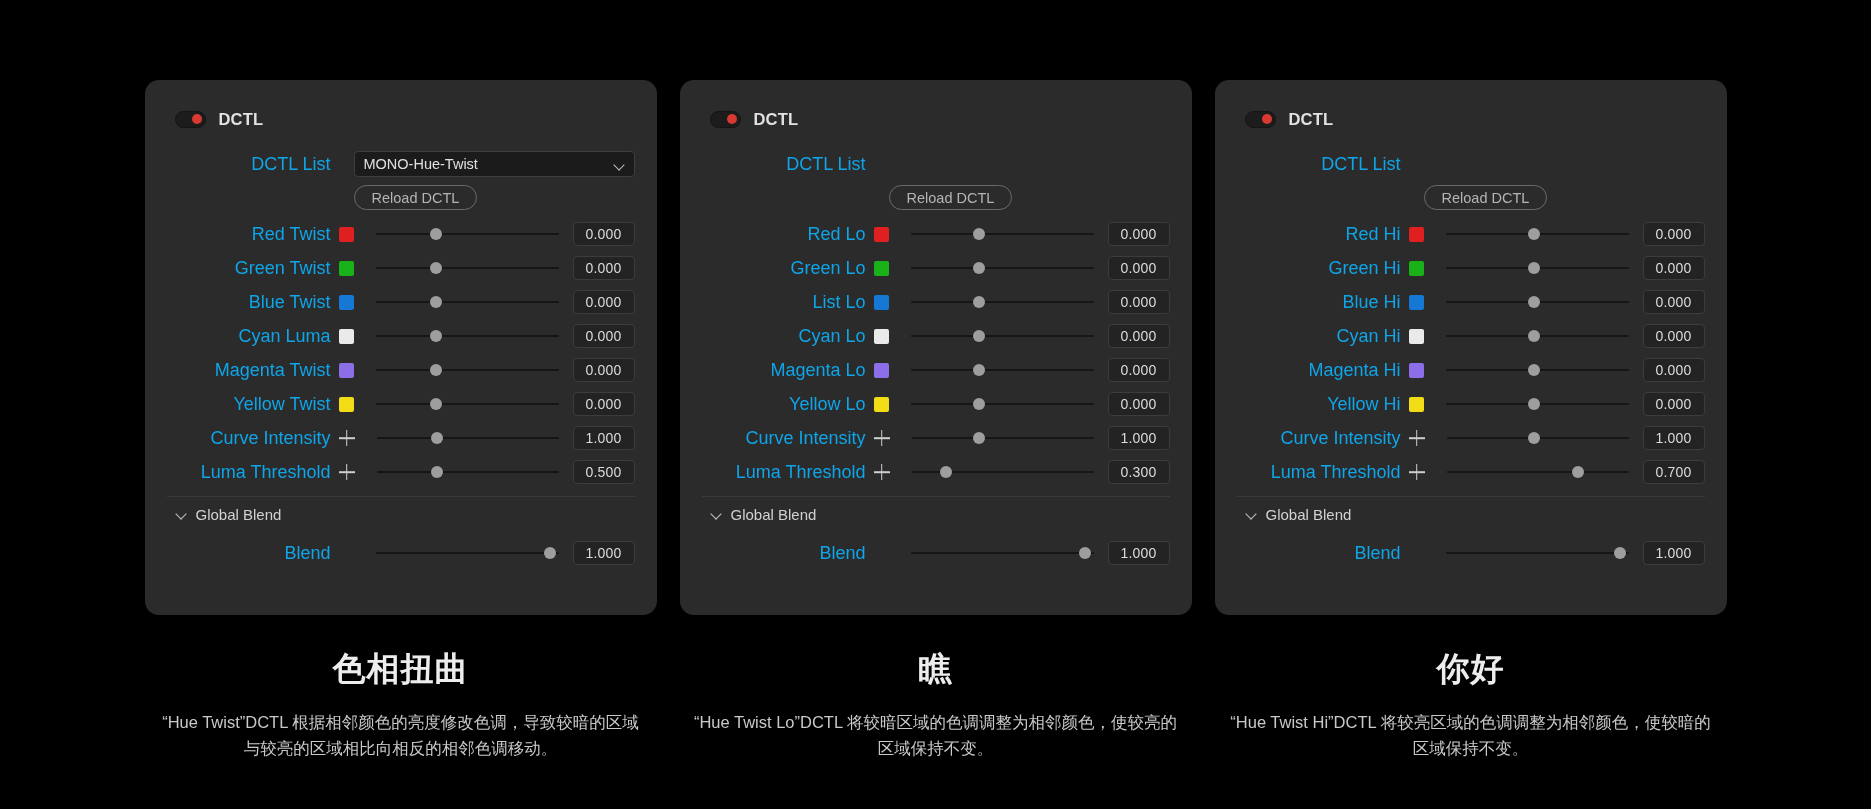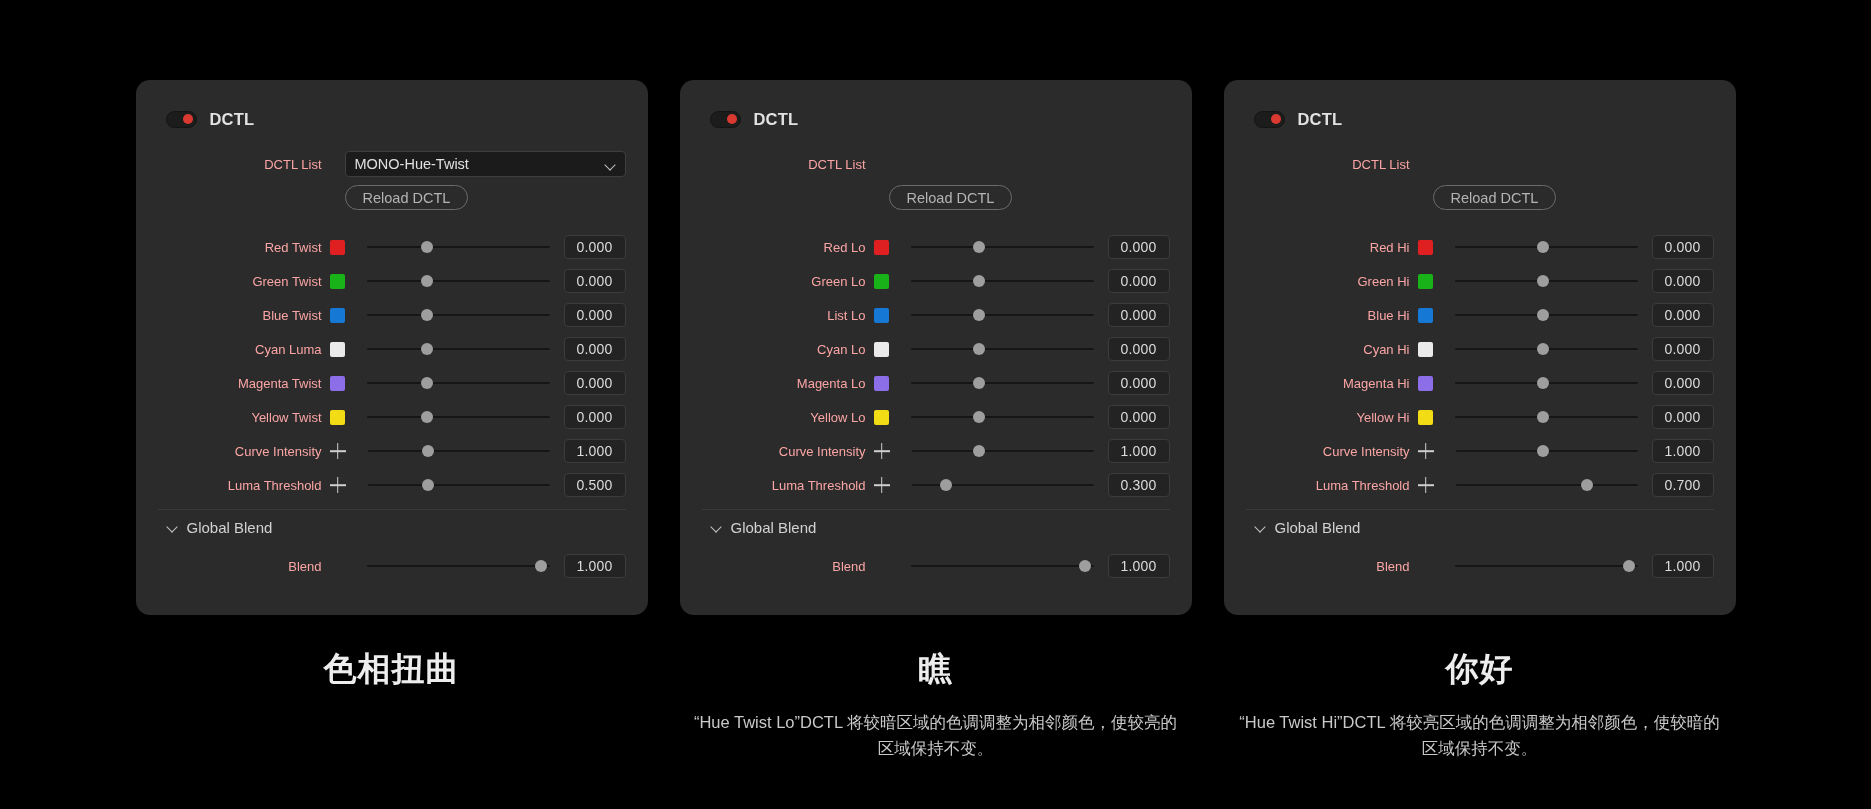--- a/index.html
+++ b/index.html
@@ -24,21 +24,21 @@
     background: #000000;
   }
 
   .columns {
     position: absolute;
     top: 80px;
     left: 0;
     width: 1871px;
     display: flex;
     justify-content: center;
-    gap: 32px;
+    gap: 23px;
   }
 
   .column {
     width: 512px;
     display: flex;
     flex-direction: column;
     align-items: center;
   }
 
   
@@ -92,22 +92,22 @@
   .row {
     display: flex;
     align-items: center;
     height: 28px;
     margin-bottom: 6px;
   }
 
   .row-label {
     width: 164px;
     text-align: right;
-    font-size: 13px;
-    color: #fca5a5;
+    font-size: 18px;
+    color: #0ea5e9;
     white-space: nowrap;
     padding-right: 0;
   }
 
   .swatch {
     width: 15px;
     height: 15px;
     flex: none;
     margin-left: 8px;
     border-radius: 2px;
@@ -218,21 +218,21 @@
     position: absolute;
     left: 1px; top: 0;
     width: 7px; height: 7px;
     border-right: 1.6px solid #bdbdbd;
     border-bottom: 1.6px solid #bdbdbd;
     transform: rotate(45deg);
   }
 
   .reload-row {
     display: flex;
-    margin-bottom: 23px;
+    margin-bottom: 10px;
     padding-left: 187px;
   }
   .reload-btn {
     height: 25px;
     padding: 0 17px;
     background: transparent;
     border: 1px solid #6a6a6a;
     border-radius: 13px;
     color: #b4b4b4;
     font-size: 14.5px;
@@ -419,20 +419,21 @@
           <div class="slider-track"></div>
           <div class="slider-thumb" style="left: 95.5%;"></div>
         </div>
         <div class="value-box">1.000</div>
       </div>
 
     </div>
 
     <div class="caption">
       <div class="caption-title">色相扭曲</div>
+      <div class="caption-body">“Hue Twist”DCTL 根据相邻颜色的亮度修改色调，导致较暗的区域与较亮的区域相比向相反的相邻色调移动。</div>
     </div>
 
   </div>
 
   <div class="column">
 
     <div class="panel">
 
       <div class="panel-header">
         <div class="toggle"></div>

